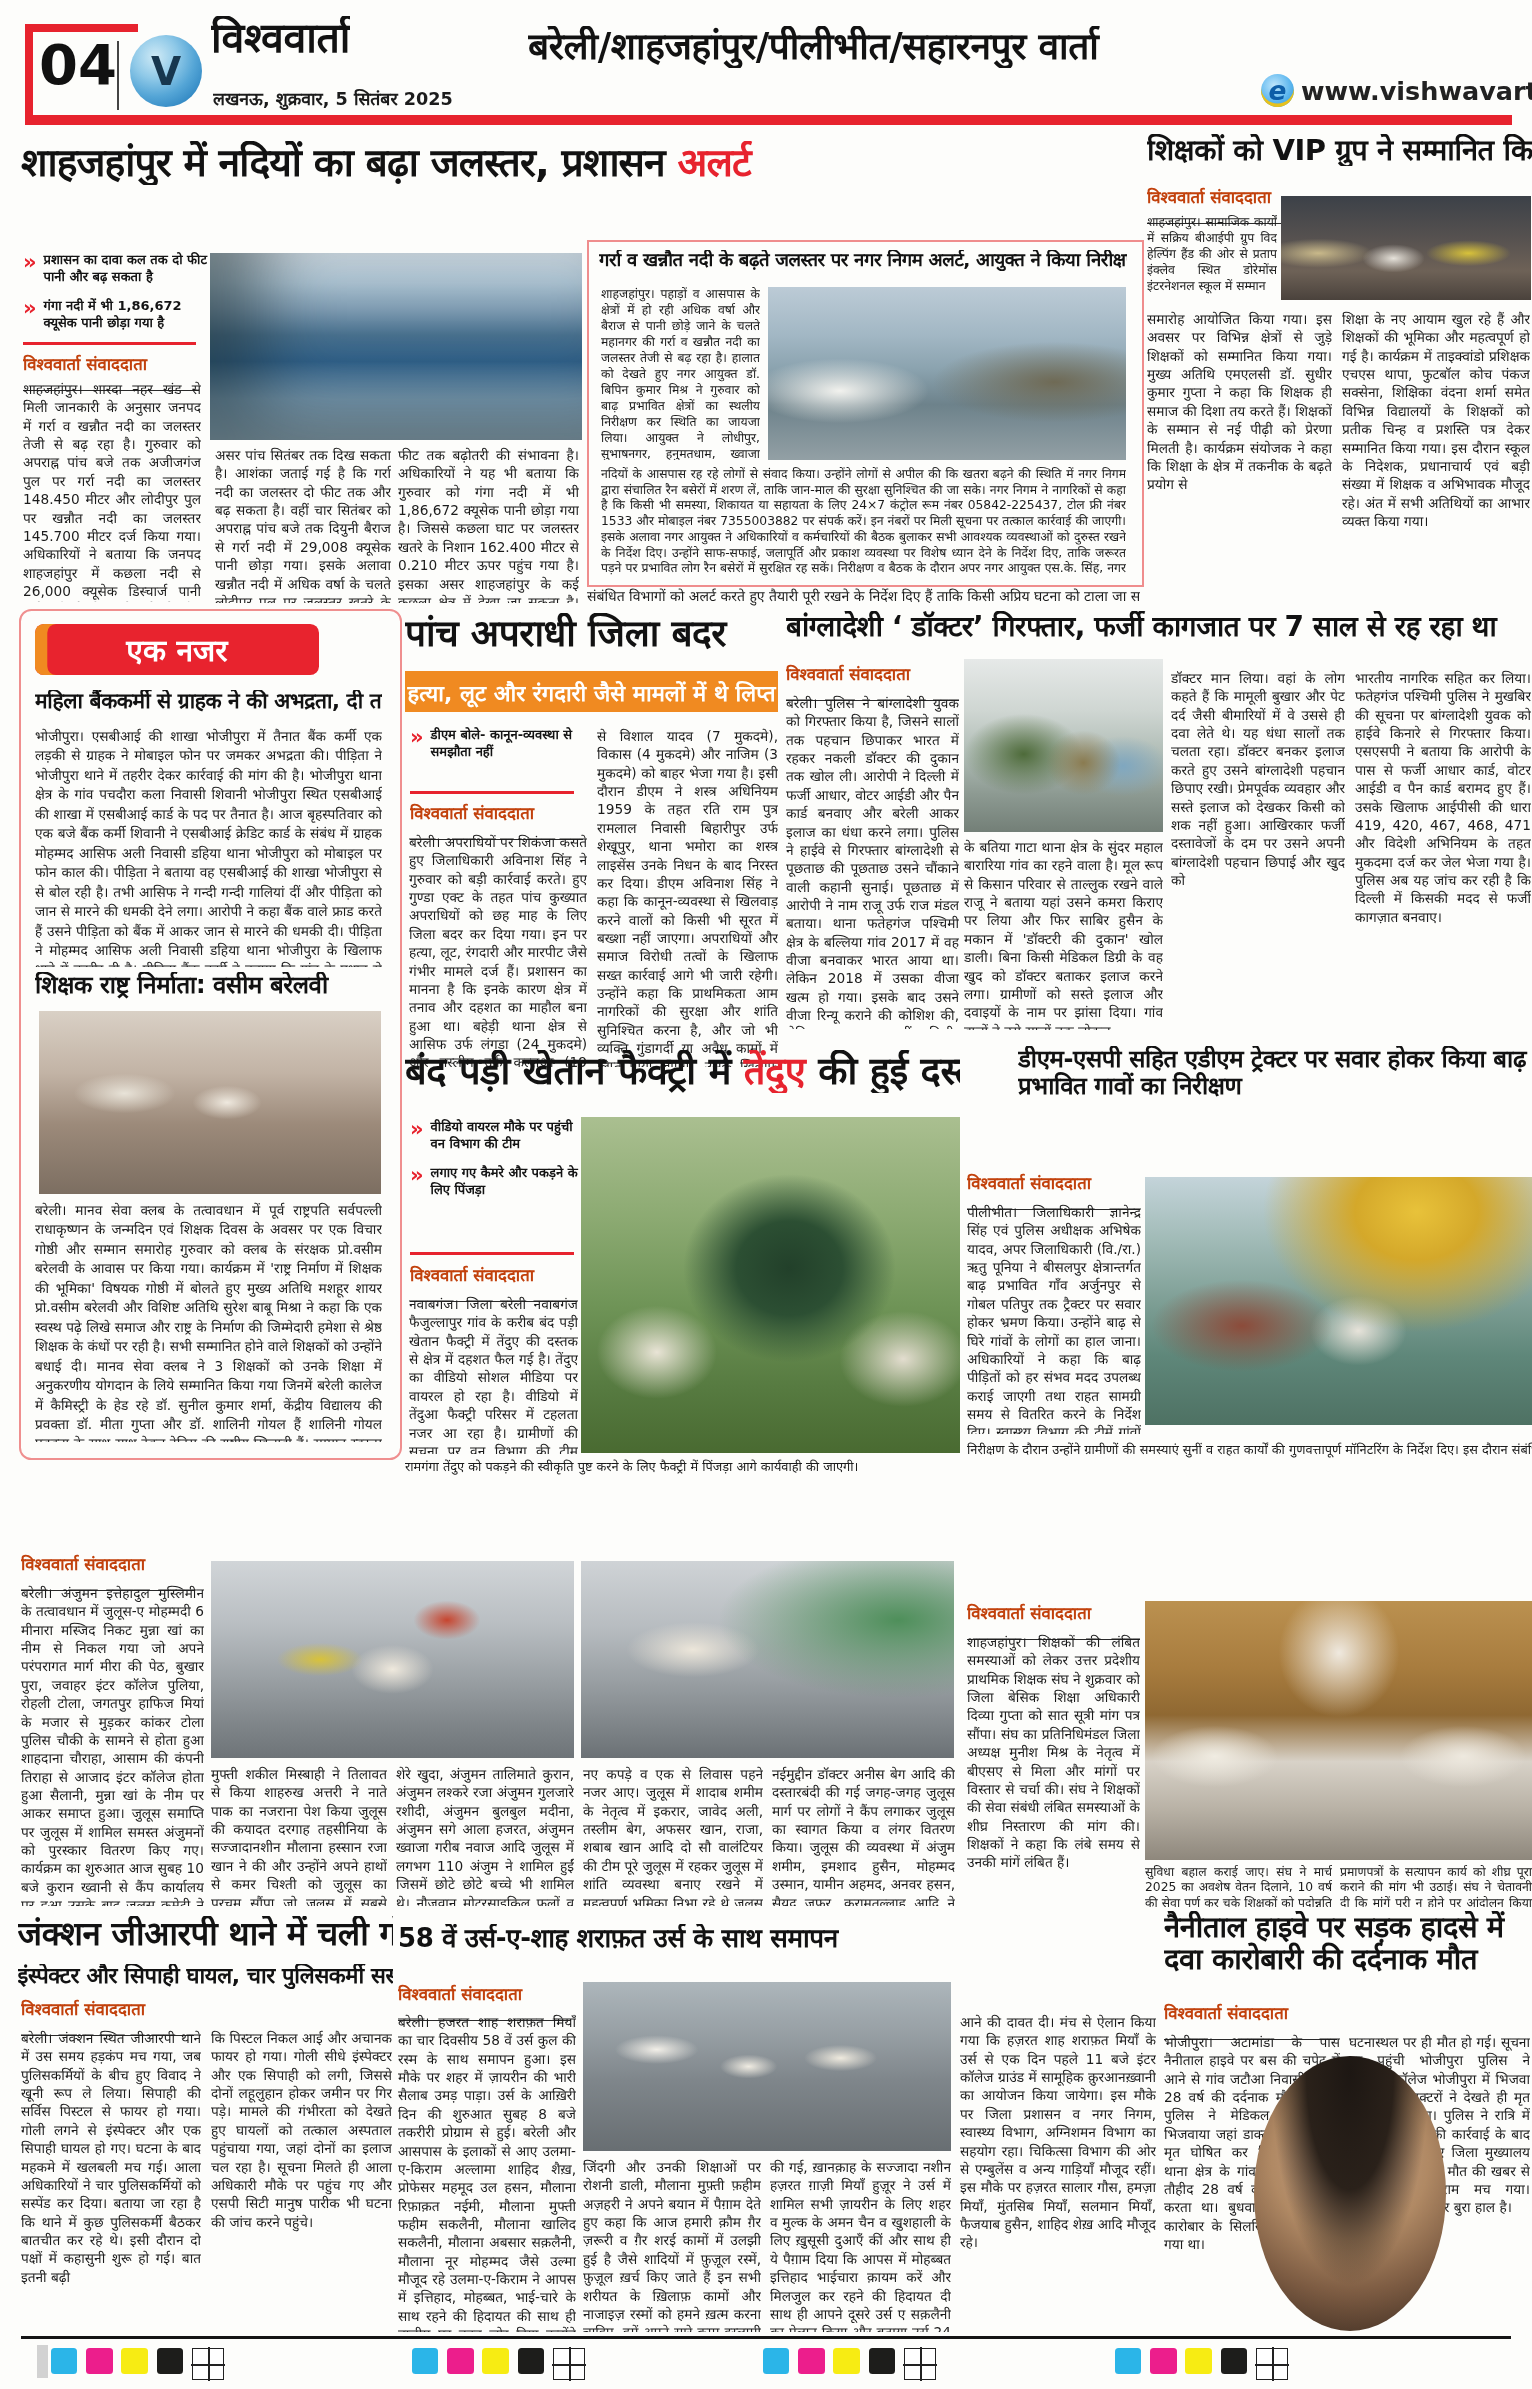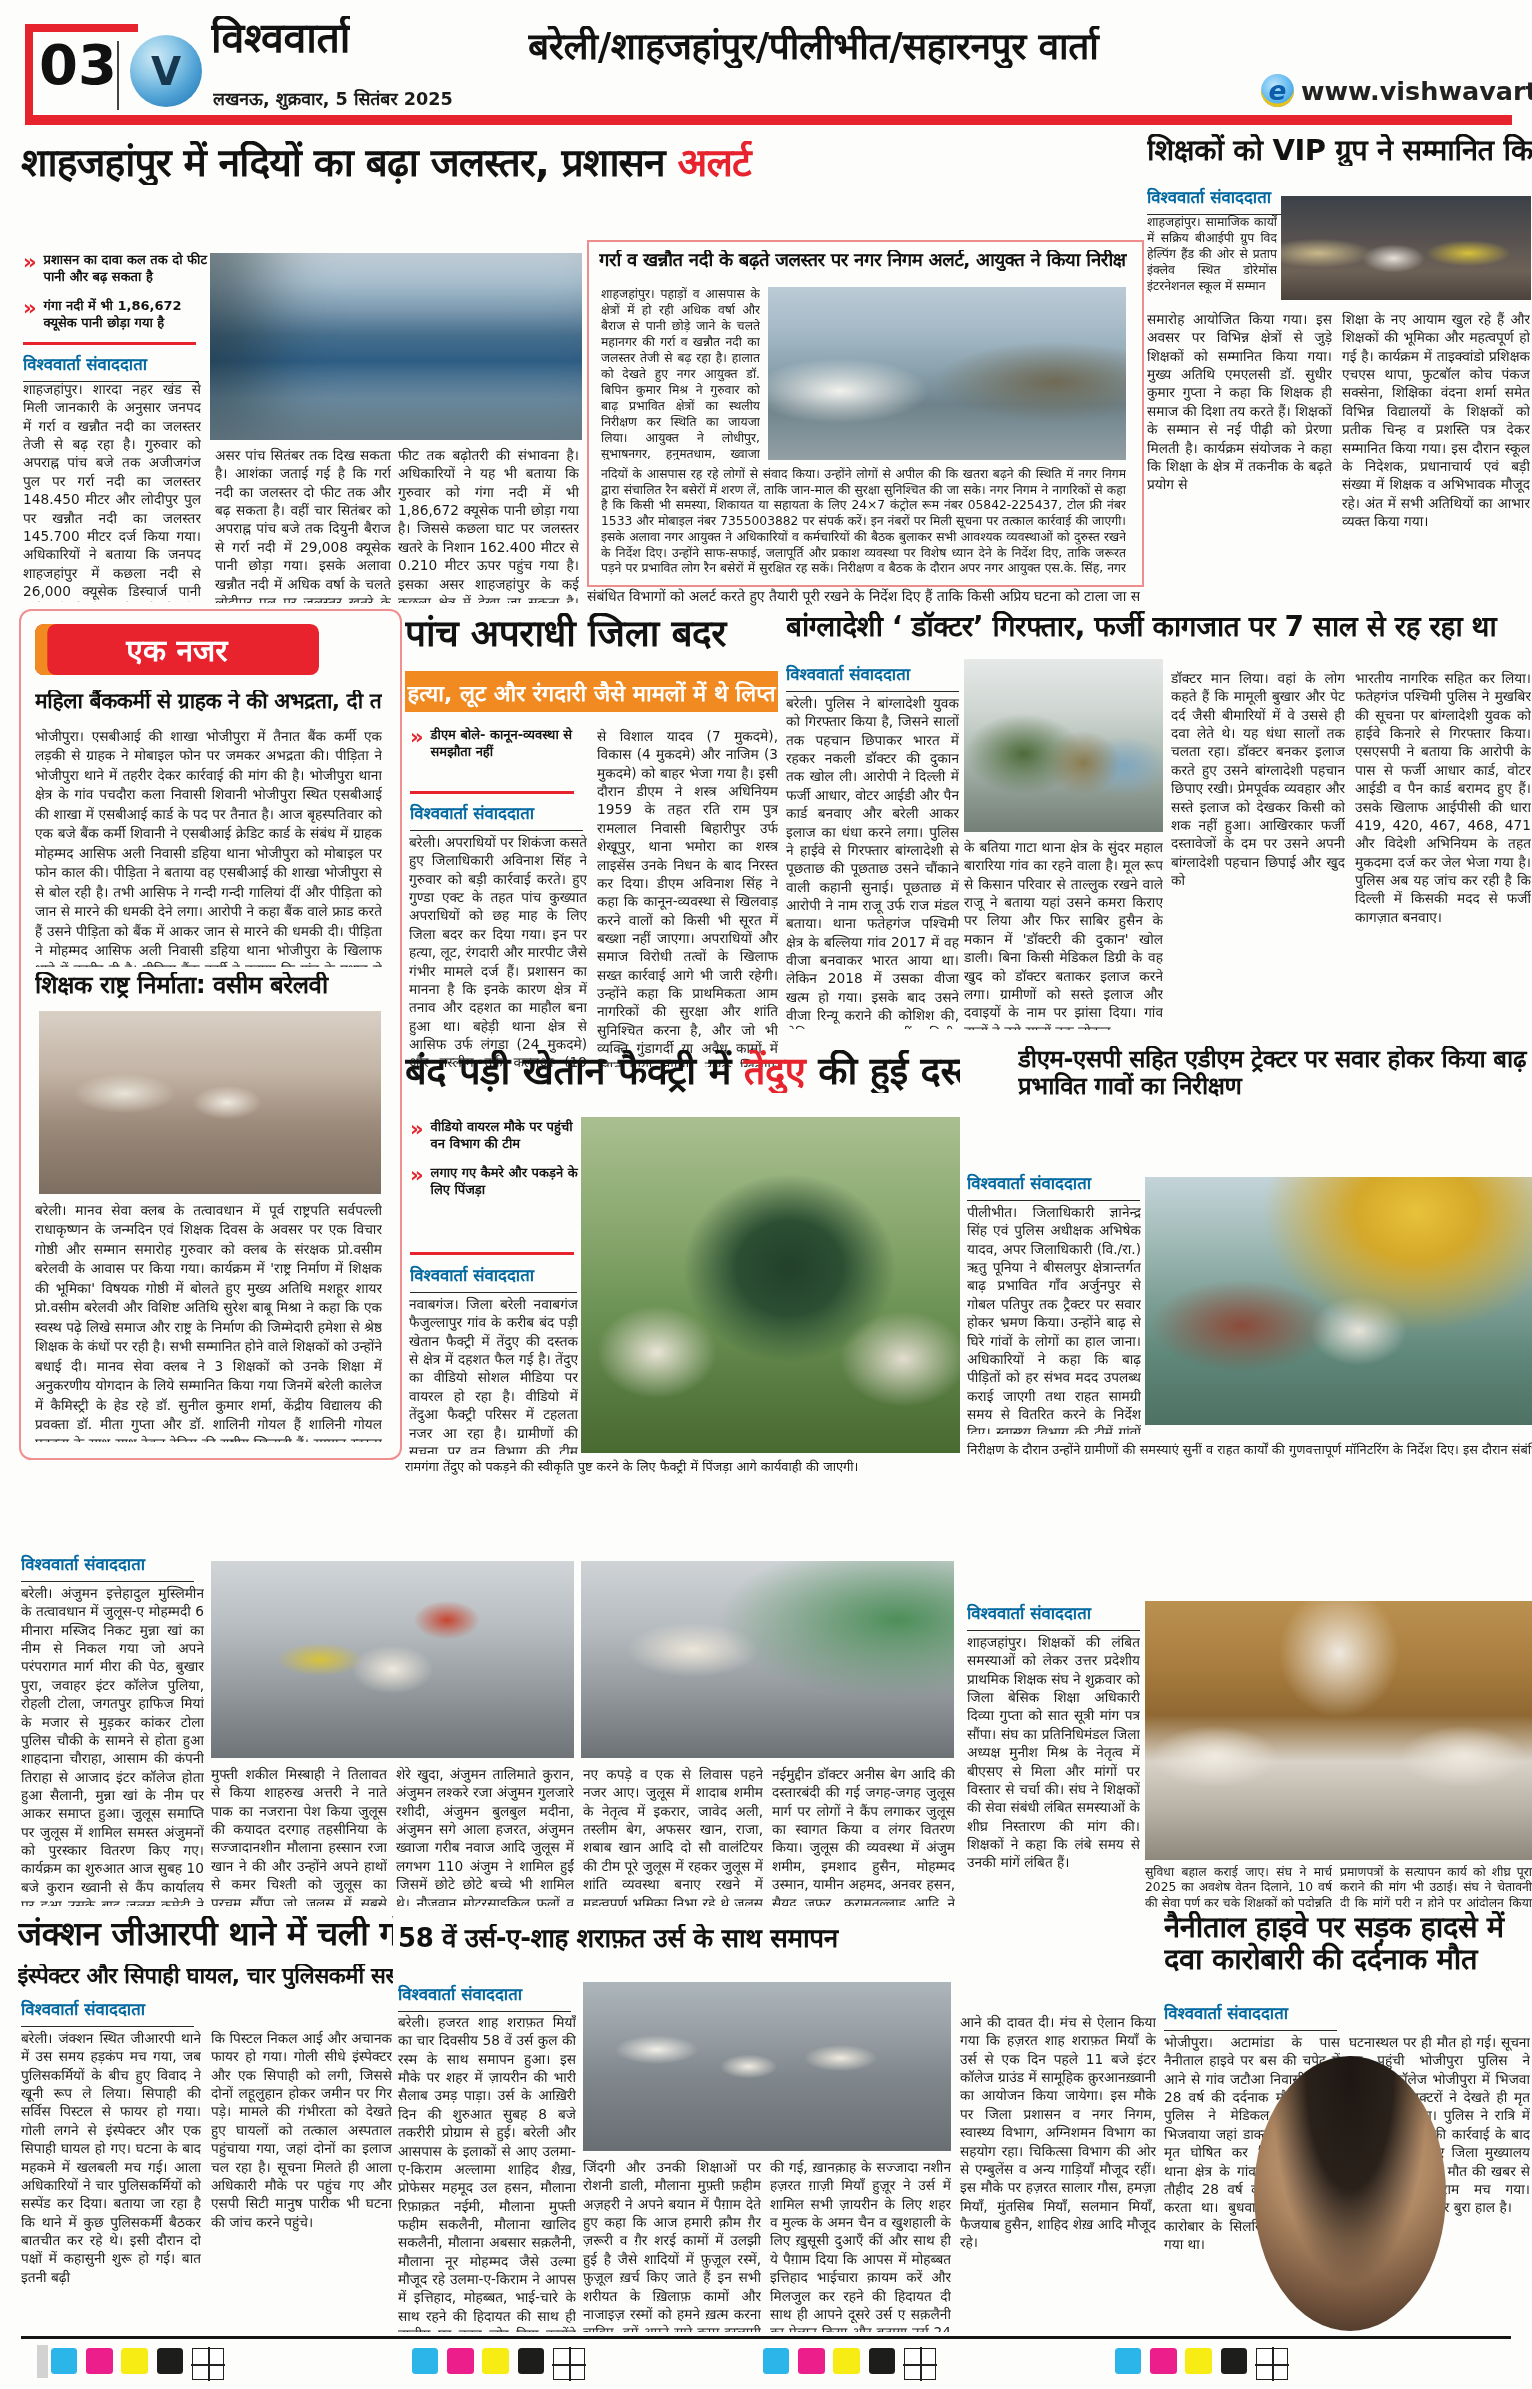--- a/index.html
+++ b/index.html
@@ -4,22 +4,22 @@
 <style>
   html,body{margin:0;padding:0;background:#888;}
   #page{position:relative;width:1532px;height:2389px;background:#fdfdfb;
         font-family:"DejaVu Sans",sans-serif;color:#161616;overflow:hidden;}
   .abs{position:absolute;}
   .hl{font-weight:bold;color:#121212;line-height:1.12;letter-spacing:-0.4px;}
   .nw{white-space:nowrap;overflow:hidden;}
   .ctr{}
   .col{position:absolute;text-align:justify;font-size:13.7px;line-height:1.34;
        color:#1c1c1c;overflow:hidden;}
-  .byline{position:absolute;font-weight:bold;font-size:16.7px;color:#0369a1;
-          border-bottom:1.8px solid #2a2a2a;padding-bottom:6px;overflow:hidden;white-space:nowrap;}
+  .byline{position:absolute;font-weight:bold;font-size:16.7px;color:#c2410c;
+          border-bottom:1.8px solid #2a2a2a;padding-bottom:15px;overflow:hidden;white-space:nowrap;}
   .redline{position:absolute;background:#e7232e;height:2.6px;}
   .bullets{position:absolute;}
   .brow{display:flex;gap:7px;margin-bottom:12.3px;}
   .chev{color:#e7232e;font-weight:bold;font-size:21px;line-height:1;flex:0 0 auto;}
   .btxt{font-weight:bold;font-size:13px;line-height:1.3;color:#141414;}
   .ph{position:absolute;background:#b9b9b9;}
   .banner{position:absolute;background:#f08a21;color:#fff;font-weight:bold;
           display:flex;align-items:center;justify-content:center;overflow:hidden;}
   .tag{position:absolute;background:#e8232e;border-radius:8.8px;display:flex;align-items:center;
        justify-content:center;color:#fff;font-weight:bold;box-shadow:inset 12.3px 0 0 #f08a21;}
@@ -31,21 +31,21 @@
 </style>
 </head>
 <body>
 
 <div id="page">
 
   <div class="abs" style="left:25px;top:24px;width:113px;height:8px;background:#e7232e;"></div>
   <div class="abs" style="left:25px;top:24px;width:8px;height:99px;background:#e7232e;"></div>
   <div class="abs" style="left:25px;top:115px;width:1487px;height:9.7px;background:#e7232e;"></div>
 
-  <div class="abs" style="left:39px;top:32px;font-size:56px;font-weight:bold;color:#111;">03</div>
+  <div class="abs" style="left:39px;top:32px;font-size:56px;font-weight:bold;color:#111;">04</div>
   <div class="abs" style="left:117px;top:41px;width:1.8px;height:69px;background:#444;"></div>
 
   <div class="abs" style="left:130px;top:35px;width:72px;height:72px;border-radius:50%;
               background:radial-gradient(circle at 35% 30%,#cfeaf6 0%,#8fc9e8 32%,#54a5d6 58%,#2f86c2 82%),
                          radial-gradient(ellipse at 72% 32%,#5fae4e 0%,rgba(0,0,0,0) 38%);
               display:flex;align-items:center;justify-content:center;">
     <span style="font-size:39px;font-weight:bold;color:#17374f;">V</span>
   </div>
 
   <div class="abs hl nw" style="left:211px;top:16px;font-size:41px;">विश्ववार्ता</div>

